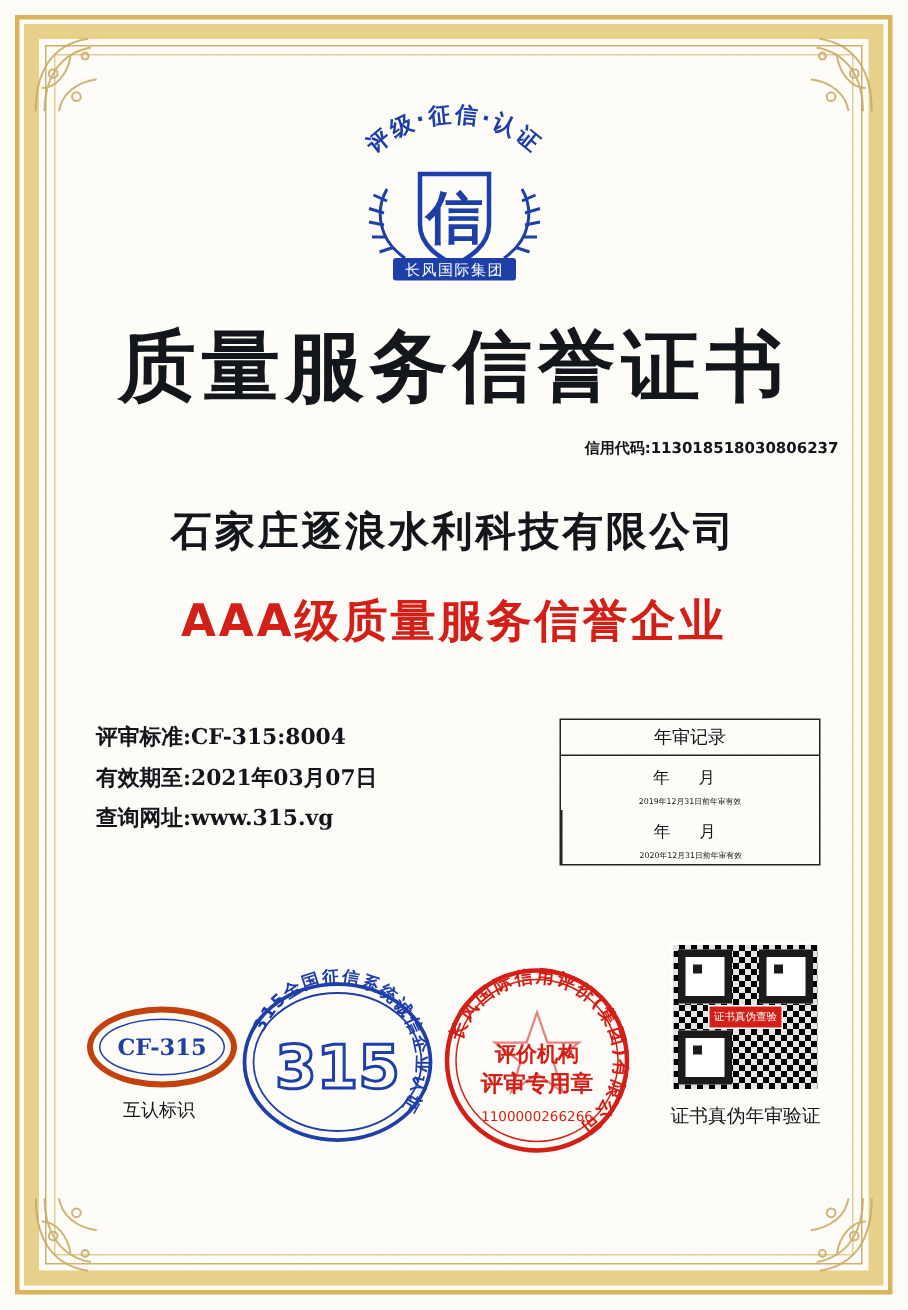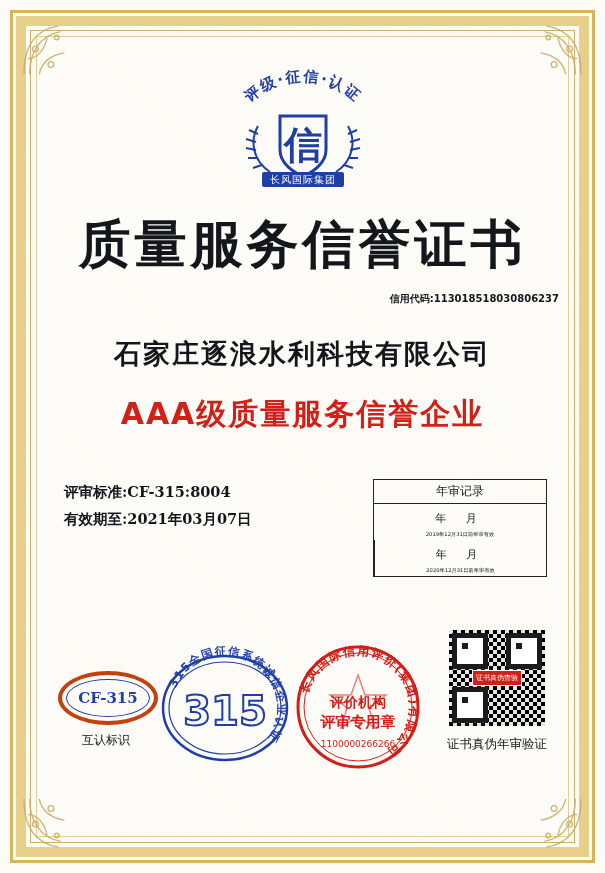--- a/index.html
+++ b/index.html
@@ -380,20 +380,21 @@
     </div>
 
     <div class="company-name">石家庄逐浪水利科技有限公司</div>
 
     <div class="award-line">AAA级质量服务信誉企业</div>
 
     <div class="mid-row">
       <div class="details">
         <div>评审标准:CF-315:8004</div>
         <div>有效期至:2021年03月07日</div>
+        <div>查询网址:www.315.vg</div>
       </div>
 
       <div class="review-box">
         <div class="review-title">年审记录</div>
         <div class="review-cells">
           <div class="review-cell">
             <div class="ym">年 月</div>
             <div class="tiny">2019年12月31日前年审有效</div>
           </div>
           <div class="review-cell">

